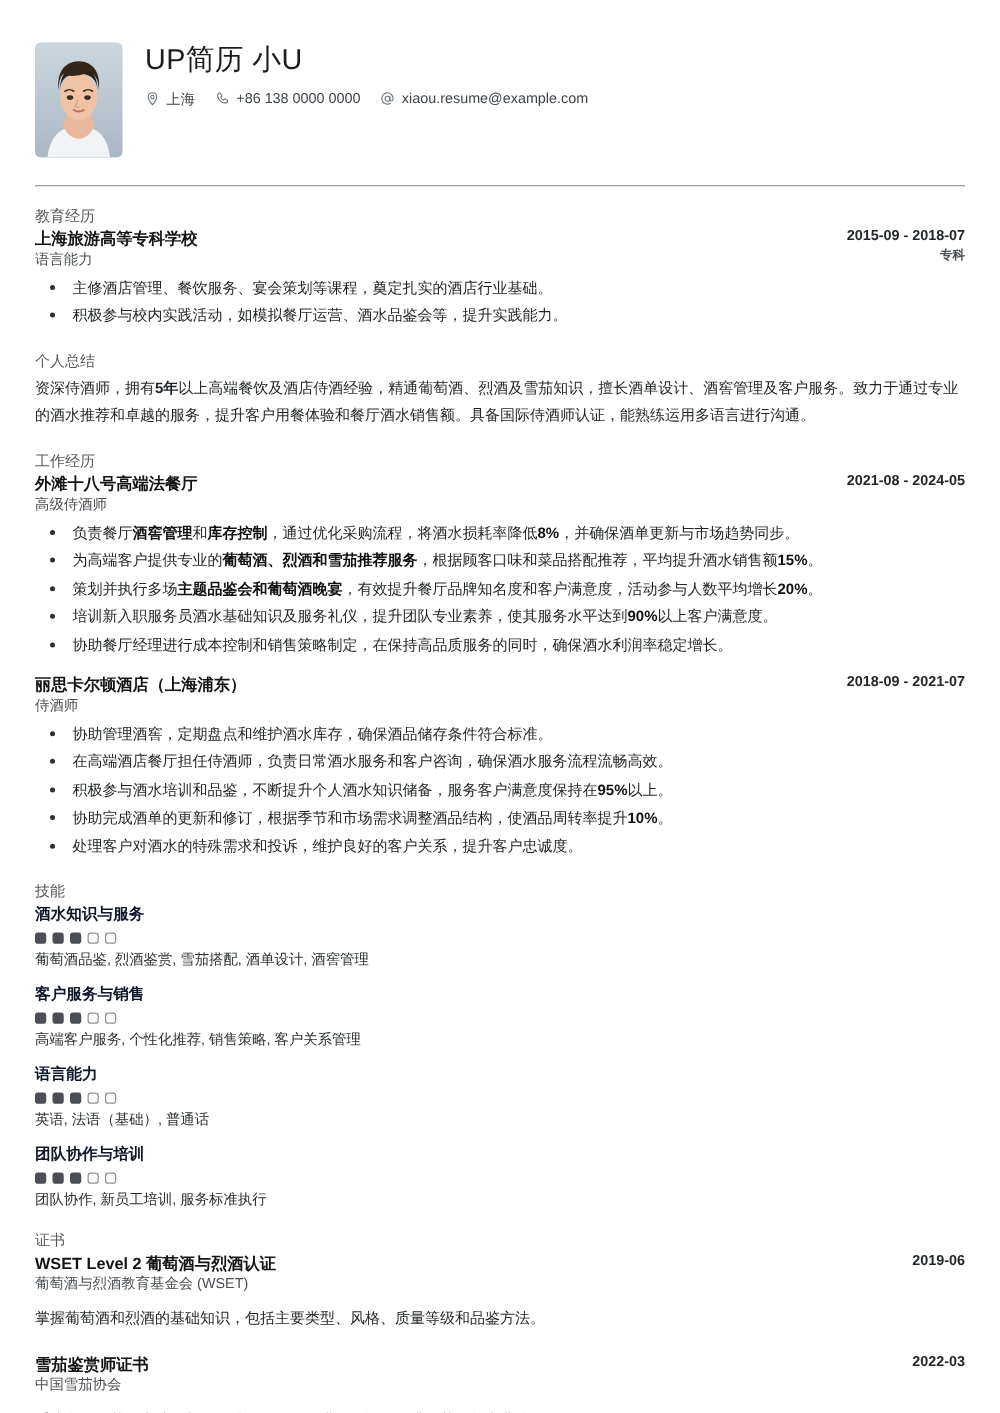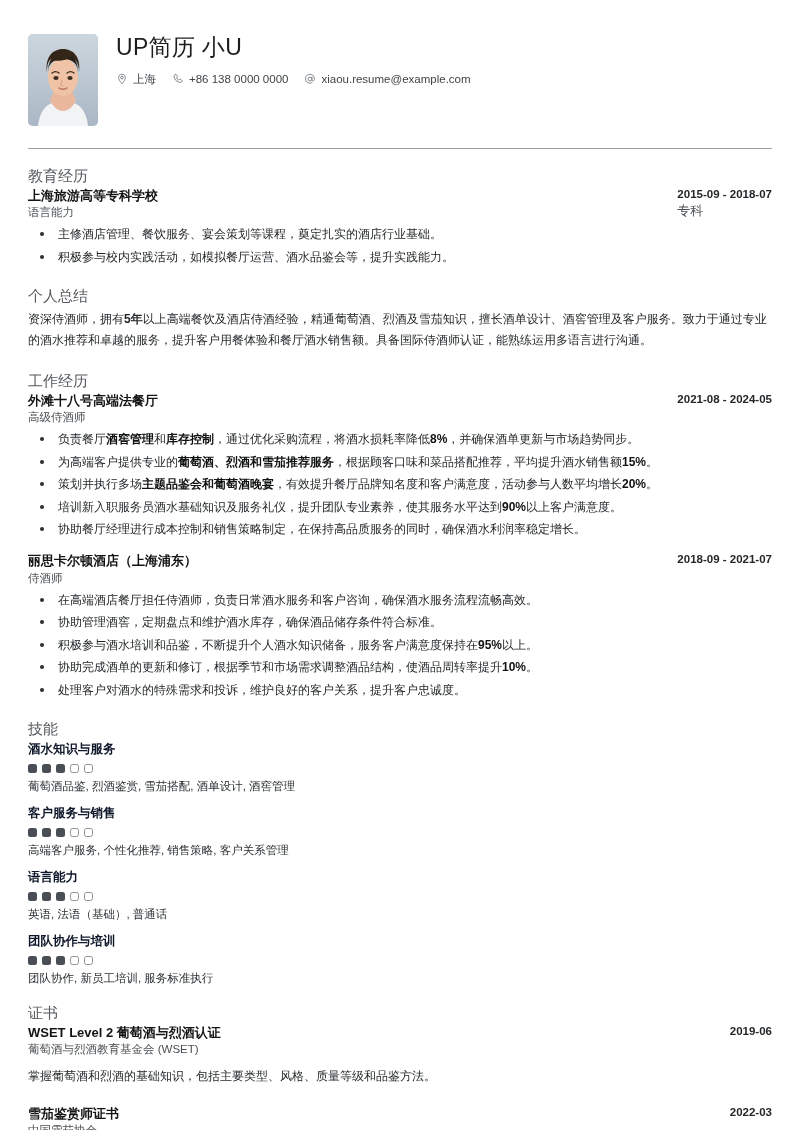--- a/index.html
+++ b/index.html
@@ -71,55 +71,56 @@
 
   .divider {
     height: 1px;
     background: #9aa0a6;
     margin: 22px 4px 16px 4px;
   }
 
   
   .section { margin-bottom: 4px; padding: 0 4px; }
   .section-label {
-    font-size: 15px;
+    font-size: 12px;
     color: #55595d;
     font-weight: 400;
     line-height: 1.45;
   }
   .entry { margin-bottom: 2px; }
   .entry-head {
     display: flex;
     justify-content: space-between;
     align-items: flex-start;
   }
   .entry-left { min-width: 0; }
-  .entry-right { flex: 0 0 auto; }
+  .entry-right { text-align: right; flex: 0 0 auto; }
   .entry-title {
     font-size: 13px;
     font-weight: bold;
     color: #141414;
     line-height: 1.35;
   }
   .entry-sub {
     font-size: 11.5px;
     color: #4a4f53;
     line-height: 1.4;
   }
   .entry-date {
     font-size: 11.5px;
     font-weight: bold;
     color: #23272a;
     line-height: 1.35;
     white-space: nowrap;
   }
   .entry-meta {
-    font-size: 13px;
+    font-size: 10px;
     color: #4a4f53;
     line-height: 1.4;
+    font-weight: bold;
   }
 
   ul.bullets {
     list-style: none;
     margin: 5px 0 0 0;
     padding: 0;
   }
   ul.bullets li {
     position: relative;
     padding-left: 30px;
@@ -311,22 +312,22 @@
         <div class="entry-head">
           <div class="entry-left">
             <div class="entry-title">丽思卡尔顿酒店（上海浦东）</div>
             <div class="entry-sub">侍酒师</div>
           </div>
           <div class="entry-right">
             <div class="entry-date">2018-09 - 2021-07</div>
           </div>
         </div>
         <ul class="bullets">
+            <li>协助管理酒窖，定期盘点和维护酒水库存，确保酒品储存条件符合标准。</li>
             <li>在高端酒店餐厅担任侍酒师，负责日常酒水服务和客户咨询，确保酒水服务流程流畅高效。</li>
-            <li>协助管理酒窖，定期盘点和维护酒水库存，确保酒品储存条件符合标准。</li>
             <li>积极参与酒水培训和品鉴，不断提升个人酒水知识储备，服务客户满意度保持在<b>95%</b>以上。</li>
             <li>协助完成酒单的更新和修订，根据季节和市场需求调整酒品结构，使酒品周转率提升<b>10%</b>。</li>
             <li>处理客户对酒水的特殊需求和投诉，维护良好的客户关系，提升客户忠诚度。</li>
           </ul>
       </div>
     </div>
 
     <div class="gap-block"></div>
 
     <div class="section">

